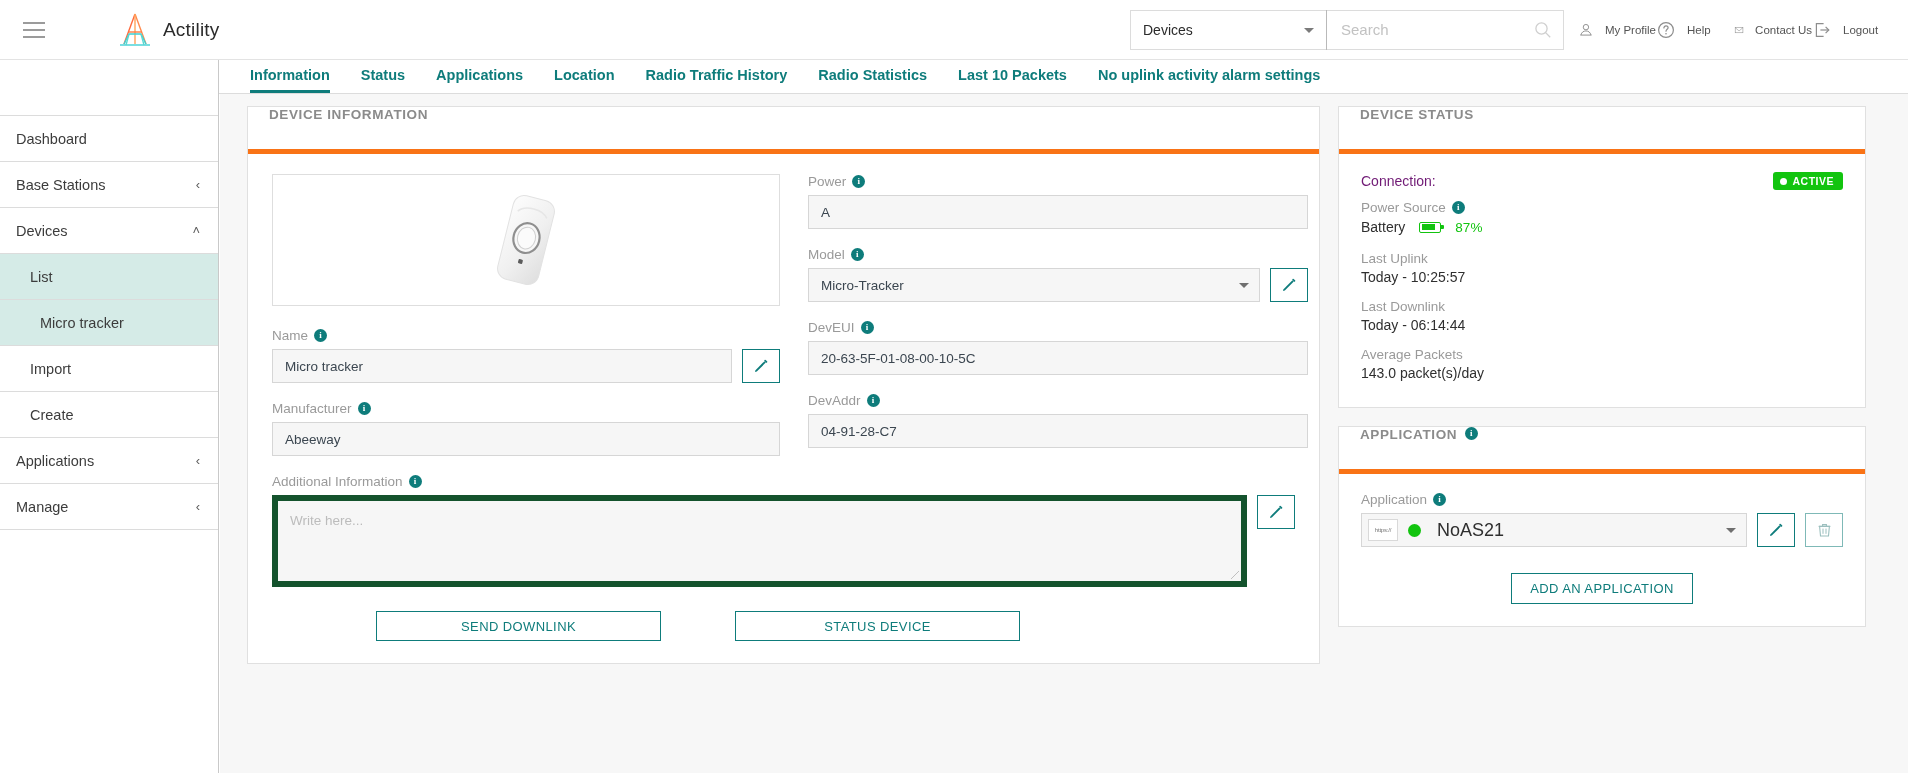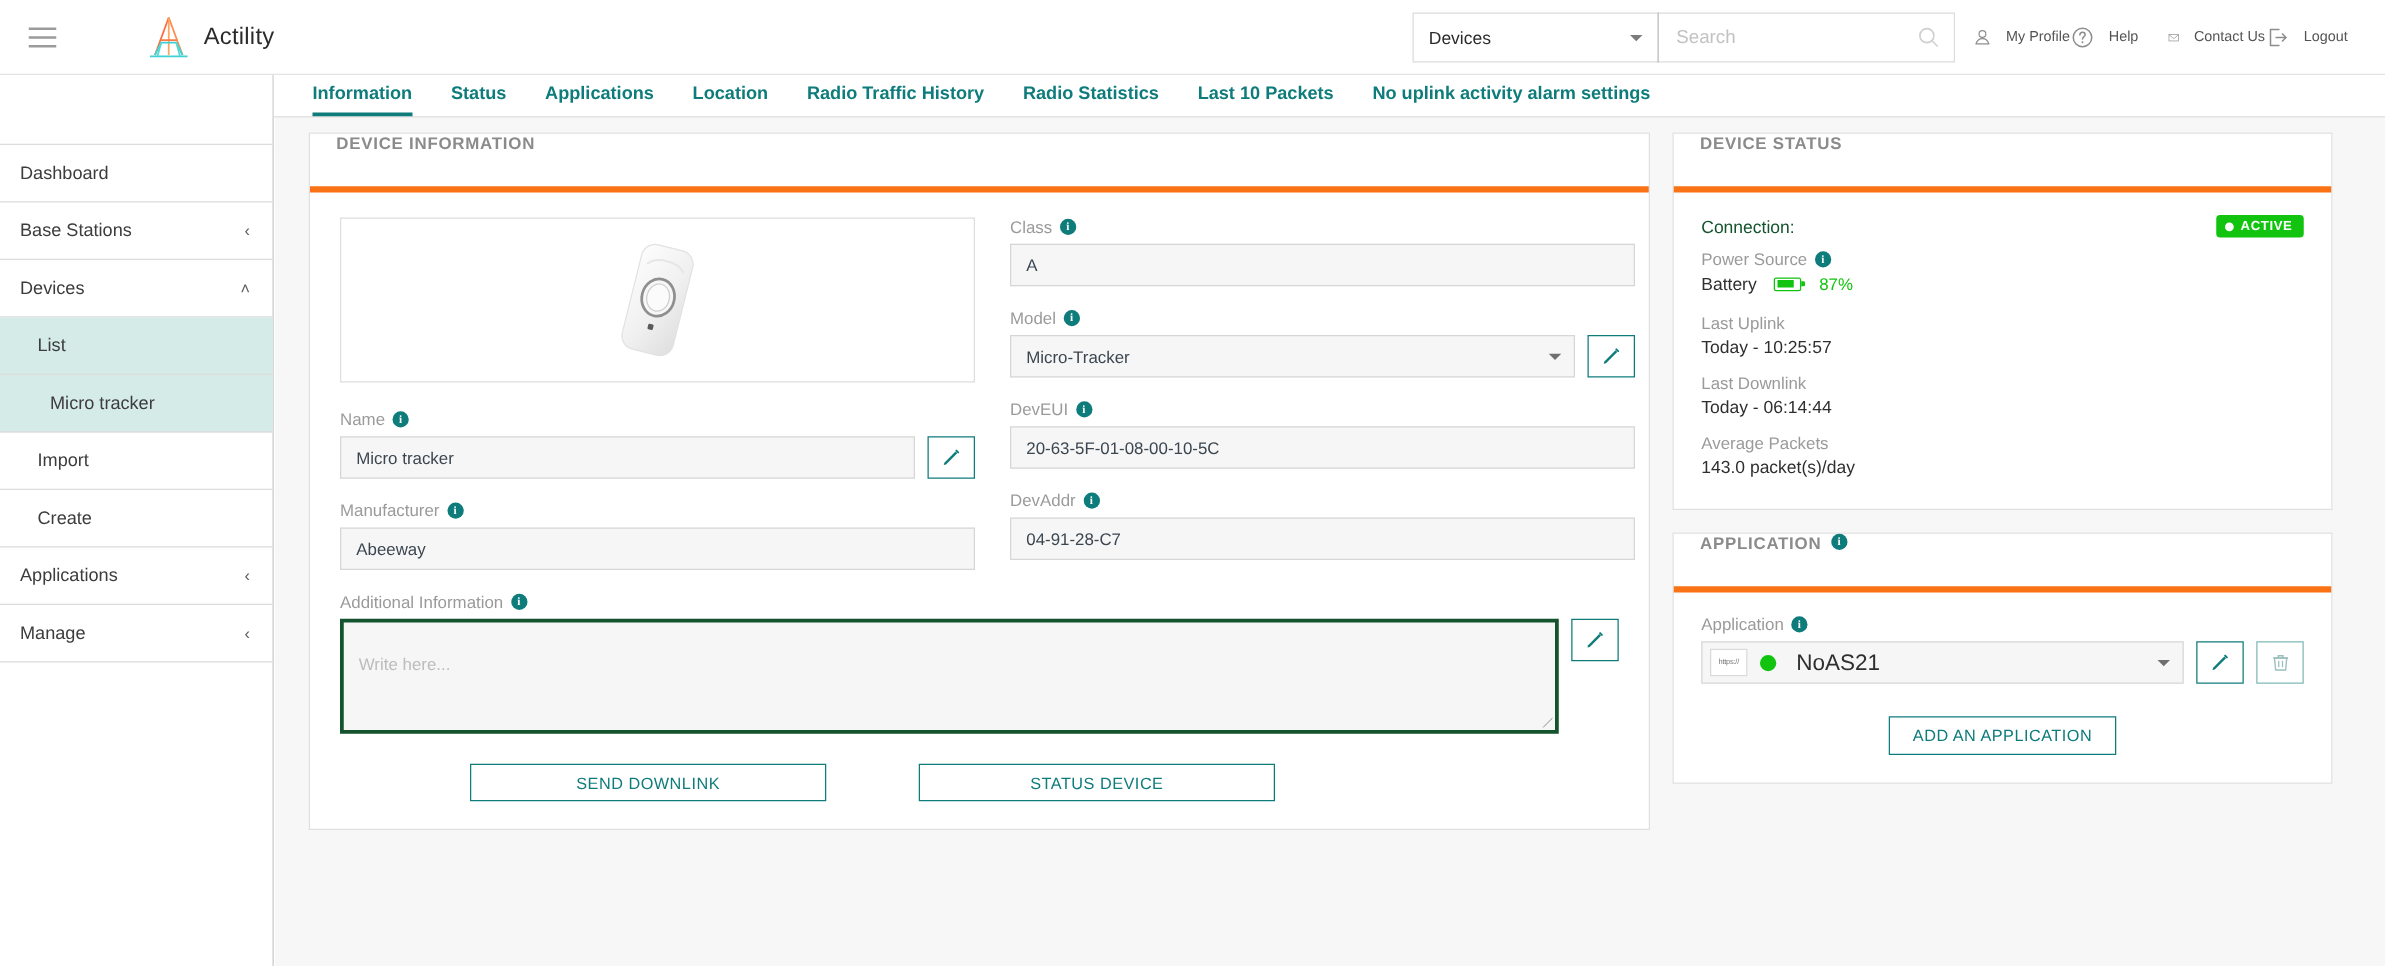--- a/index.html
+++ b/index.html
@@ -187,43 +187,43 @@
   .devimg-box {
     width: 508px; height: 132px;
     border: 1px solid #dedede; background: #fff;
     display: flex; align-items: center; justify-content: center;
     margin-bottom: 22px;
   }
 
   .ta-wrap { display: flex; align-items: flex-start; gap: 10px; }
   .textarea {
     flex: 1 1 auto; height: 92px;
-    background: #f6f6f6; border: 3px solid #14532d;
-    padding: 26px 12px; font-size: 13.5px; color: #bcbcbc;
+    background: #f6f6f6; border: 6px solid #14532d;
+    padding: 12px 12px; font-size: 13.5px; color: #bcbcbc;
     position: relative;
   }
   .textarea::after {
     content: ""; position: absolute; right: 2px; bottom: 2px;
     width: 8px; height: 8px;
     background:
       linear-gradient(135deg, transparent 45%, #c0c0c0 45%, #c0c0c0 55%, transparent 55%);
   }
 
   .btnrow { display: flex; gap: 74px; margin-top: 24px; padding-left: 104px; }
   .obtn {
     min-width: 285px; height: 30px;
     border: 1px solid #0e7c7b; background: #fff;
     color: #0e7c7b; font-size: 13px; letter-spacing: .4px;
     display: flex; align-items: center; justify-content: center;
     cursor: pointer;
   }
 
   
   .st-row-inline { display: flex; align-items: center; }
-  .st-key { font-size: 14px; color: #14532d; }
+  .st-key { font-size: 14px; color: #701a75; }
   .st-muted { font-size: 13.5px; color: #9a9a9a; display:flex; align-items:center; gap:6px; }
   .st-val { font-size: 14px; color: #2f2f2f; }
   .st-block { margin-bottom: 14px; }
 
   .badge {
     margin-left: auto;
     background: #12c40f; color: #fff;
     font-size: 10.5px; font-weight: bold; letter-spacing: .5px;
     padding: 3px 9px 3px 7px; border-radius: 3px;
     display: flex; align-items: center; gap: 5px;
@@ -475,21 +475,21 @@
                 <span>Manufacturer</span>
                 <span class="info-i">i</span>
               </div>
               <div class="finput">Abeeway</div>
             </div>
           </div>
 
           <div class="colB">
             <div class="fblock">
               <div class="flabel">
-                <span>Class</span>
+                <span>Power</span>
                 <span class="info-i">i</span>
               </div>
               <div class="finput">A</div>
             </div>
 
             <div class="fblock">
               <div class="flabel">
                 <span>Model</span>
                 <span class="info-i">i</span>
               </div>

